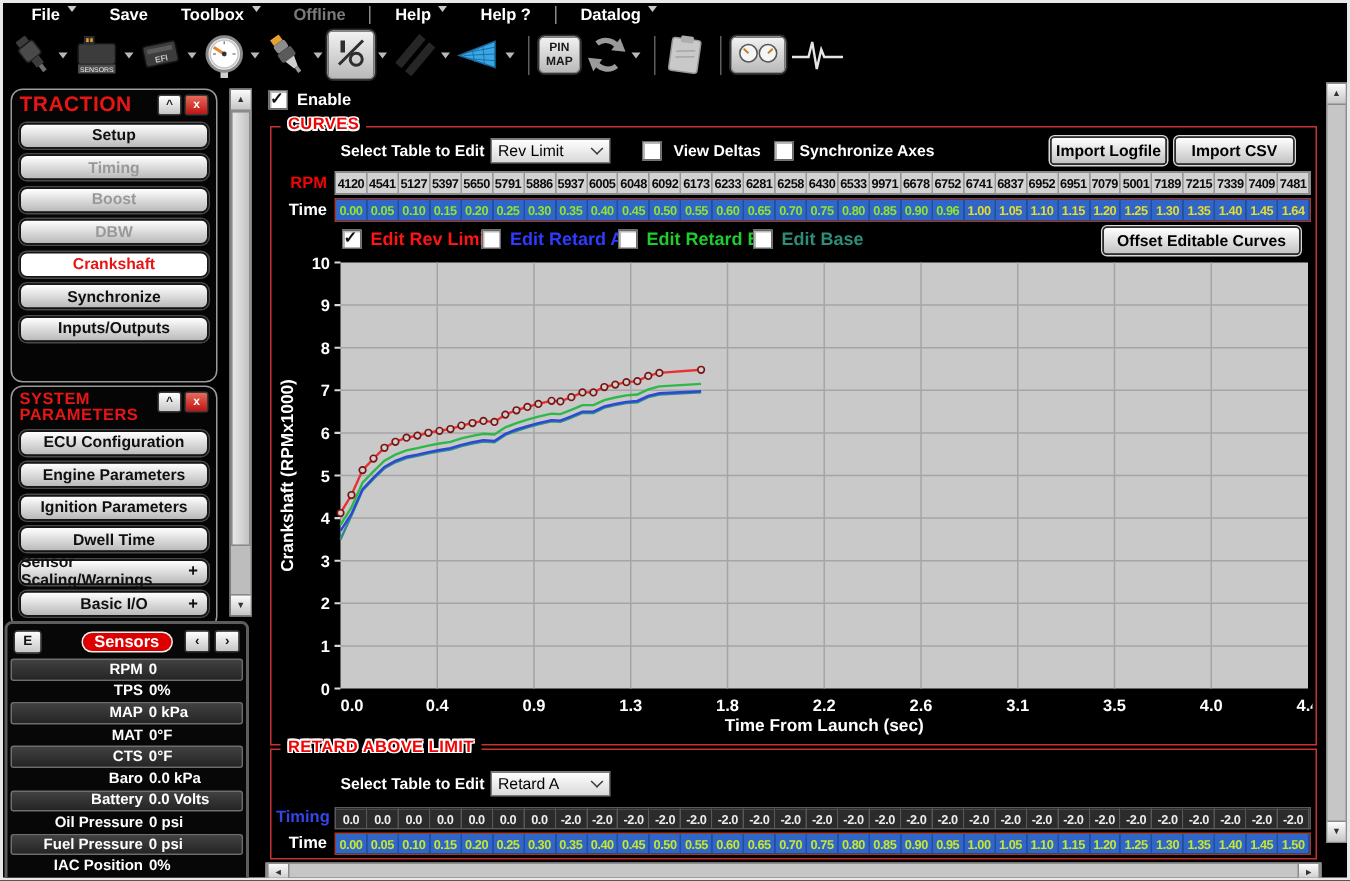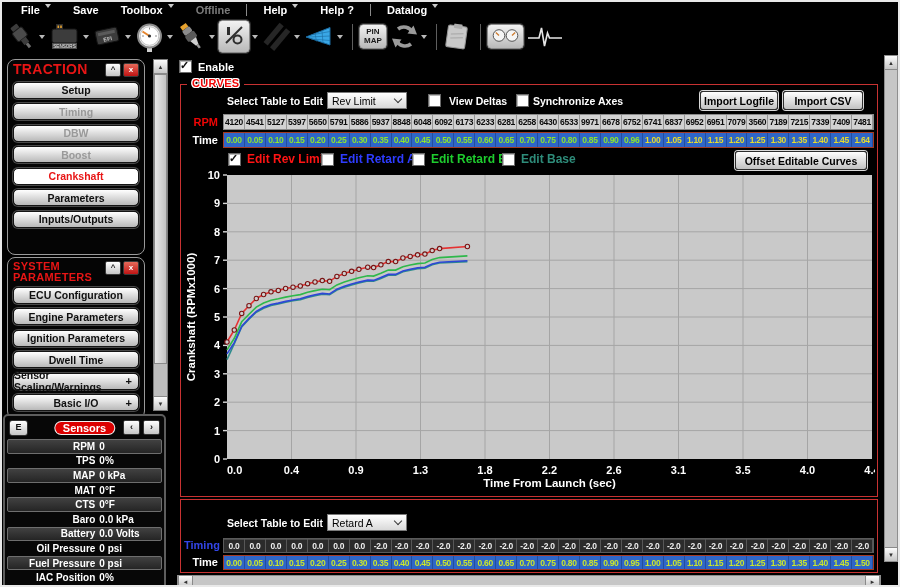--- a/index.html
+++ b/index.html
@@ -266,30 +266,30 @@
       </div>
     </div>
     <div class="btn-list">
         <div class="side-btn">
           <span>Setup</span>
         </div>
         <div class="side-btn disabled">
           <span>Timing</span>
         </div>
         <div class="side-btn disabled">
+          <span>Boost</span>
+        </div>
+        <div class="side-btn disabled">
           <span>DBW</span>
-        </div>
-        <div class="side-btn disabled">
-          <span>Boost</span>
         </div>
         <div class="side-btn active">
           <span>Crankshaft</span>
         </div>
         <div class="side-btn">
-          <span>Parameters</span>
+          <span>Synchronize</span>
         </div>
         <div class="side-btn">
           <span>Inputs/Outputs</span>
         </div>
       </div>
   </div>
 
   <div class="side-panel" id="sysparams-panel">
     <div class="panel-head">
       <div class="panel-title">SYSTEM PARAMETERS</div>
@@ -408,38 +408,38 @@
       <div class="tlabel lab-red">RPM</div>
       <div class="cells">
           <div class="cell cell-rpm">4120</div>
           <div class="cell cell-rpm">4541</div>
           <div class="cell cell-rpm">5127</div>
           <div class="cell cell-rpm">5397</div>
           <div class="cell cell-rpm">5650</div>
           <div class="cell cell-rpm">5791</div>
           <div class="cell cell-rpm">5886</div>
           <div class="cell cell-rpm">5937</div>
-          <div class="cell cell-rpm">8848</div>
+          <div class="cell cell-rpm">6005</div>
           <div class="cell cell-rpm">6048</div>
           <div class="cell cell-rpm">6092</div>
           <div class="cell cell-rpm">6173</div>
           <div class="cell cell-rpm">6233</div>
           <div class="cell cell-rpm">6281</div>
           <div class="cell cell-rpm">6258</div>
           <div class="cell cell-rpm">6430</div>
           <div class="cell cell-rpm">6533</div>
           <div class="cell cell-rpm">9971</div>
           <div class="cell cell-rpm">6678</div>
           <div class="cell cell-rpm">6752</div>
           <div class="cell cell-rpm">6741</div>
           <div class="cell cell-rpm">6837</div>
           <div class="cell cell-rpm">6952</div>
           <div class="cell cell-rpm">6951</div>
           <div class="cell cell-rpm">7079</div>
-          <div class="cell cell-rpm">3560</div>
+          <div class="cell cell-rpm">5001</div>
           <div class="cell cell-rpm">7189</div>
           <div class="cell cell-rpm">7215</div>
           <div class="cell cell-rpm">7339</div>
           <div class="cell cell-rpm">7409</div>
           <div class="cell cell-rpm">7481</div>
         </div>
     </div>
     <div class="trow" style="top:47px;">
       <div class="tlabel lab-white">Time</div>
       <div class="cells sel">
@@ -584,20 +584,21 @@
           <circle cx="241.9" cy="83.1" r="2.2" fill="#CFCFCF" stroke="#7A1414" stroke-width="1.1"></circle>
           <circle cx="249.2" cy="79.6" r="2.2" fill="#CFCFCF" stroke="#7A1414" stroke-width="1.1"></circle>
           <circle cx="256.6" cy="77.6" r="2.2" fill="#CFCFCF" stroke="#7A1414" stroke-width="1.1"></circle>
           <circle cx="284.4" cy="75.5" r="2.2" fill="#CFCFCF" stroke="#7A1414" stroke-width="1.1"></circle>
           <text x="366.5" y="316" fill="#fff" font-size="11.5" font-weight="bold" text-anchor="middle" font-family="Liberation Sans, sans-serif">Time From Launch (sec)</text>
           <text x="12" y="146" fill="#fff" font-size="11.5" font-weight="bold" text-anchor="middle" font-family="Liberation Sans, sans-serif" transform="rotate(-90 12 146)">Crankshaft (RPMx1000)</text>
         </svg></div>
   </div>
 
   <div class="groupbox" id="retard-box">
+    <div class="box-title">RETARD ABOVE LIMIT</div>
     <div class="ctl-label" style="left:42px;top:17px;width:100px;">Select Table to Edit</div>
     <div class="dropdown" style="left:146px;top:14px;width:80px;">
       <span>Retard A</span>
       <span class="dd-chev"></span>
     </div>
     <div class="trow" style="top:38px;height:15px;">
       <div class="tlabel lab-blue" style="line-height:15px;">Timing</div>
       <div class="cells" style="border-color:#5a5a5a;">
           <div class="cell cell-dark">0.0</div>
           <div class="cell cell-dark">0.0</div>

